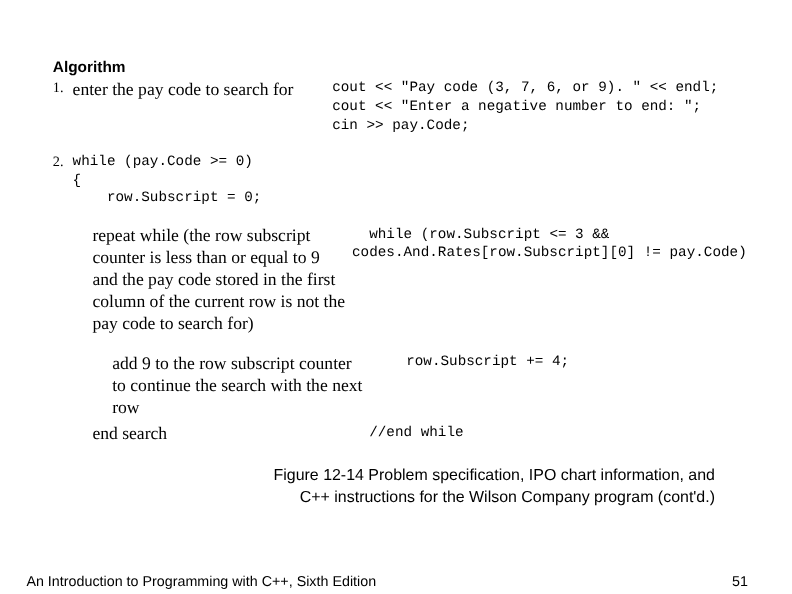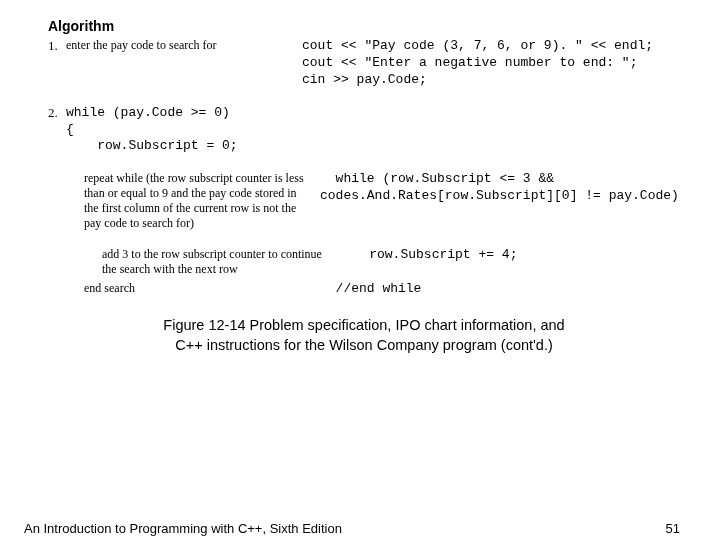--- a/index.html
+++ b/index.html
@@ -12,54 +12,55 @@
     position: relative;
     overflow: hidden;
   }
   .page {
     padding: 18px 40px 0 48px;
   }
   .heading {
     font-weight: bold;
     font-size: 14px;
     margin-bottom: 4px;
+    margin-top: 34px;
   }
   .row {
     display: flex;
     flex-direction: row;
     align-items: flex-start;
     margin-bottom: 4px;
   }
   .num {
     width: 18px;
     font-family: "Comic Sans MS", "Segoe Script", cursive;
     font-size: 13px;
     line-height: 1.25;
     flex-shrink: 0;
   }
   .algo {
     width: 230px;
     font-family: "Comic Sans MS", "Segoe Script", cursive;
-    font-size: 12px;
+    font-size: 16px;
     line-height: 1.25;
     padding-right: 6px;
     flex-shrink: 0;
   }
   .code {
     flex: 1;
     font-family: Consolas, "Courier New", monospace;
     font-size: 13px;
     line-height: 1.3;
     white-space: pre-wrap;
   }
   .indent1 { padding-left: 18px; }
   .indent2 { padding-left: 36px; }
   .spacer { height: 12px; }
   .caption {
-    text-align: center;
+    text-align: right;
     font-family: Arial, Helvetica, sans-serif;
     font-size: 14.5px;
     line-height: 1.35;
     margin-top: 18px;
     padding: 0 30px;
   }
   .footer {
     position: absolute;
     bottom: 4px;
     left: 0;
@@ -98,21 +99,21 @@
   <div class="row">
     <div class="num"></div>
     <div class="algo indent1">repeat while (the row subscript counter is less than or equal to 9 and the pay code stored in the first column of the current row is not the pay code to search for)</div>
     <div class="code">  while (row.Subscript &lt;= 3 &amp;&amp; codes.And.Rates[row.Subscript][0] != pay.Code)</div>
   </div>
 
   <div class="spacer"></div>
 
   <div class="row">
     <div class="num"></div>
-    <div class="algo indent2">add 3 to the row subscript counter to continue the search with the next row</div>
+    <div class="algo indent2">add 9 to the row subscript counter to continue the search with the next row</div>
     <div class="code">    row.Subscript += 4;</div>
   </div>
 
   <div class="row">
     <div class="num"></div>
     <div class="algo indent1">end search</div>
     <div class="code">  //end while</div>
   </div>
 
   <div class="caption">

